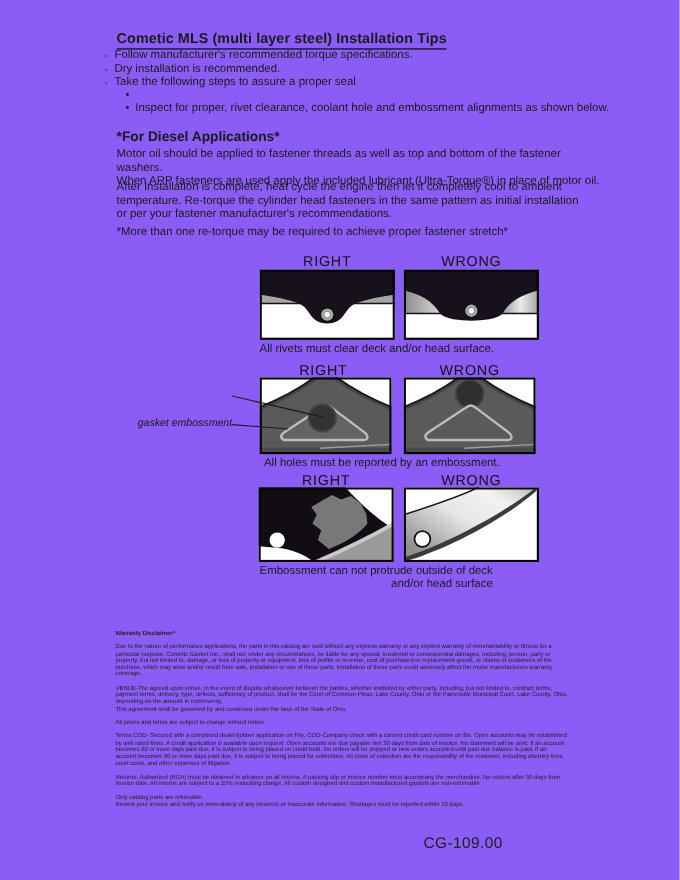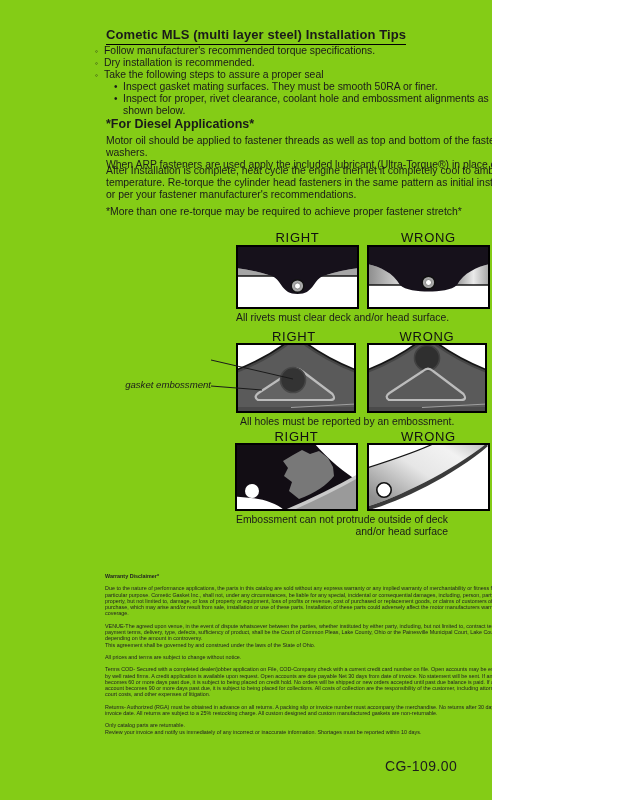--- a/index.html
+++ b/index.html
@@ -1,16 +1,16 @@
 <!DOCTYPE html>
 <html><head>
 <meta charset="utf-8">
 <style>
   html,body{margin:0;padding:0;background:#fff;}
-  .page{position:relative;width:492px;height:800px;background:#84cc16;overflow:hidden;
+  .page{position:relative;width:618px;height:800px;background:#8b5cf6;overflow:hidden;
         font-family:"Liberation Sans",sans-serif;color:#1a1a1a;}
   .abs{position:absolute;}
   .title{left:106px;top:27px;font-size:13px;font-weight:bold;letter-spacing:.1px;
          border-bottom:1.6px solid #000;padding-bottom:2px;}
   .tips{left:95px;top:45px;font-size:10.4px;line-height:12px;}
   .tip-row{display:flex;align-items:flex-start;}
   .tip-bullet{width:9px;flex:0 0 9px;font-size:8.5px;line-height:12px;}
   .sub-list{margin-left:19px;}
   .sub-list .tip-bullet{font-size:10px;}
   .diesel-h{left:106px;top:117px;font-size:12.5px;font-weight:bold;}
@@ -53,21 +53,20 @@
 
         <div class="tip-row">
           <span class="tip-bullet">◦</span>
           <span>Take the following steps to assure a proper seal</span>
         </div>
       </div>
     <div class="sub-list">
 
         <div class="tip-row">
           <span class="tip-bullet">•</span>
-          <span>Inspect gasket mating surfaces.  They must be smooth 50RA or finer.</span>
         </div>
 
         <div class="tip-row">
           <span class="tip-bullet">•</span>
           <span>Inspect for proper, rivet clearance, coolant hole and embossment alignments as shown below.</span>
         </div>
       </div>
   </div>
 
   <div class="abs diesel-h">*For Diesel Applications*</div>

